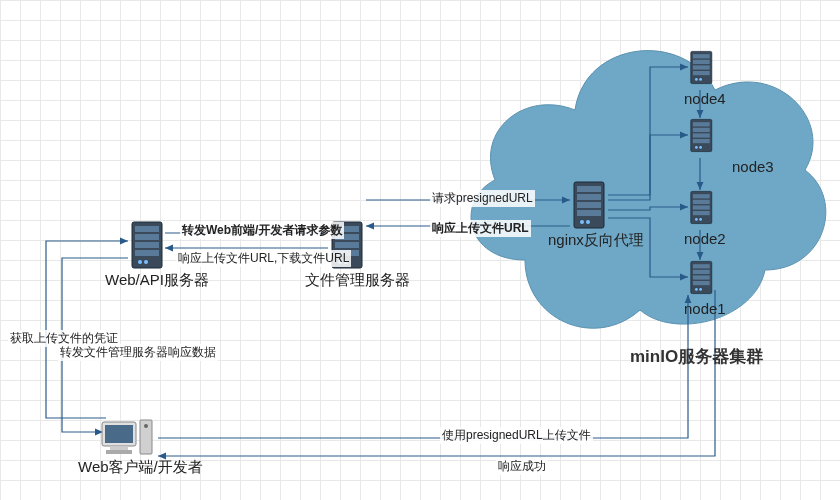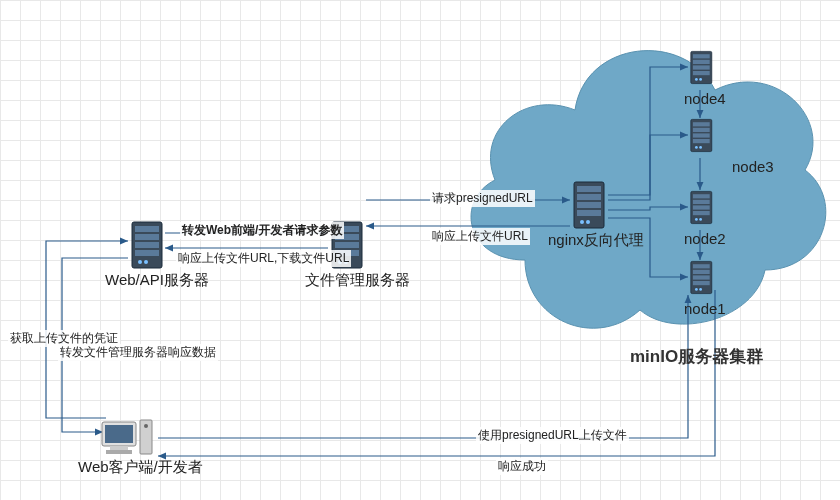--- a/index.html
+++ b/index.html
@@ -138,22 +138,22 @@
     <rect x="7" y="22" width="24" height="6" fill="#5a7a9a"></rect>
     <rect x="7" y="30" width="24" height="6" fill="#5a7a9a"></rect>
     <circle cx="12" cy="42" r="2" fill="#7ac0ff"></circle>
     <circle cx="18" cy="42" r="2" fill="#7ac0ff"></circle>
   </svg>
       </div>
       <div class="node-label" style="left: 684px; top: 300px; text-align: right;">node1</div>
       <div class="edge-label" style="left: 180px; top: 222px; font-weight: bold;">转发Web前端/开发者请求参数</div>
       <div class="edge-label" style="left: 176px; top: 250px;">响应上传文件URL,下载文件URL</div>
       <div class="edge-label" style="left: 430px; top: 190px;">请求presignedURL</div>
-      <div class="edge-label" style="left: 430px; top: 228px;">响应上传文件URL</div>
+      <div class="edge-label" style="left: 430px; top: 220px; font-weight: bold;">响应上传文件URL</div>
       <div class="edge-label" style="left: 8px; top: 330px;">获取上传文件的凭证</div>
       <div class="edge-label" style="left: 58px; top: 344px;">转发文件管理服务器响应数据</div>
-      <div class="edge-label" style="left: 440px; top: 427px; margin-left: 36px;">使用presignedURL上传文件</div>
+      <div class="edge-label" style="left: 440px; top: 427px;">使用presignedURL上传文件</div>
       <div class="edge-label" style="left: 496px; top: 458px;">响应成功</div>
     </div>
 
 <div class="cluster-label" style="left:630px;top:345px">minIO服务器集群</div>
 
 </div>
 
 </body></html>

